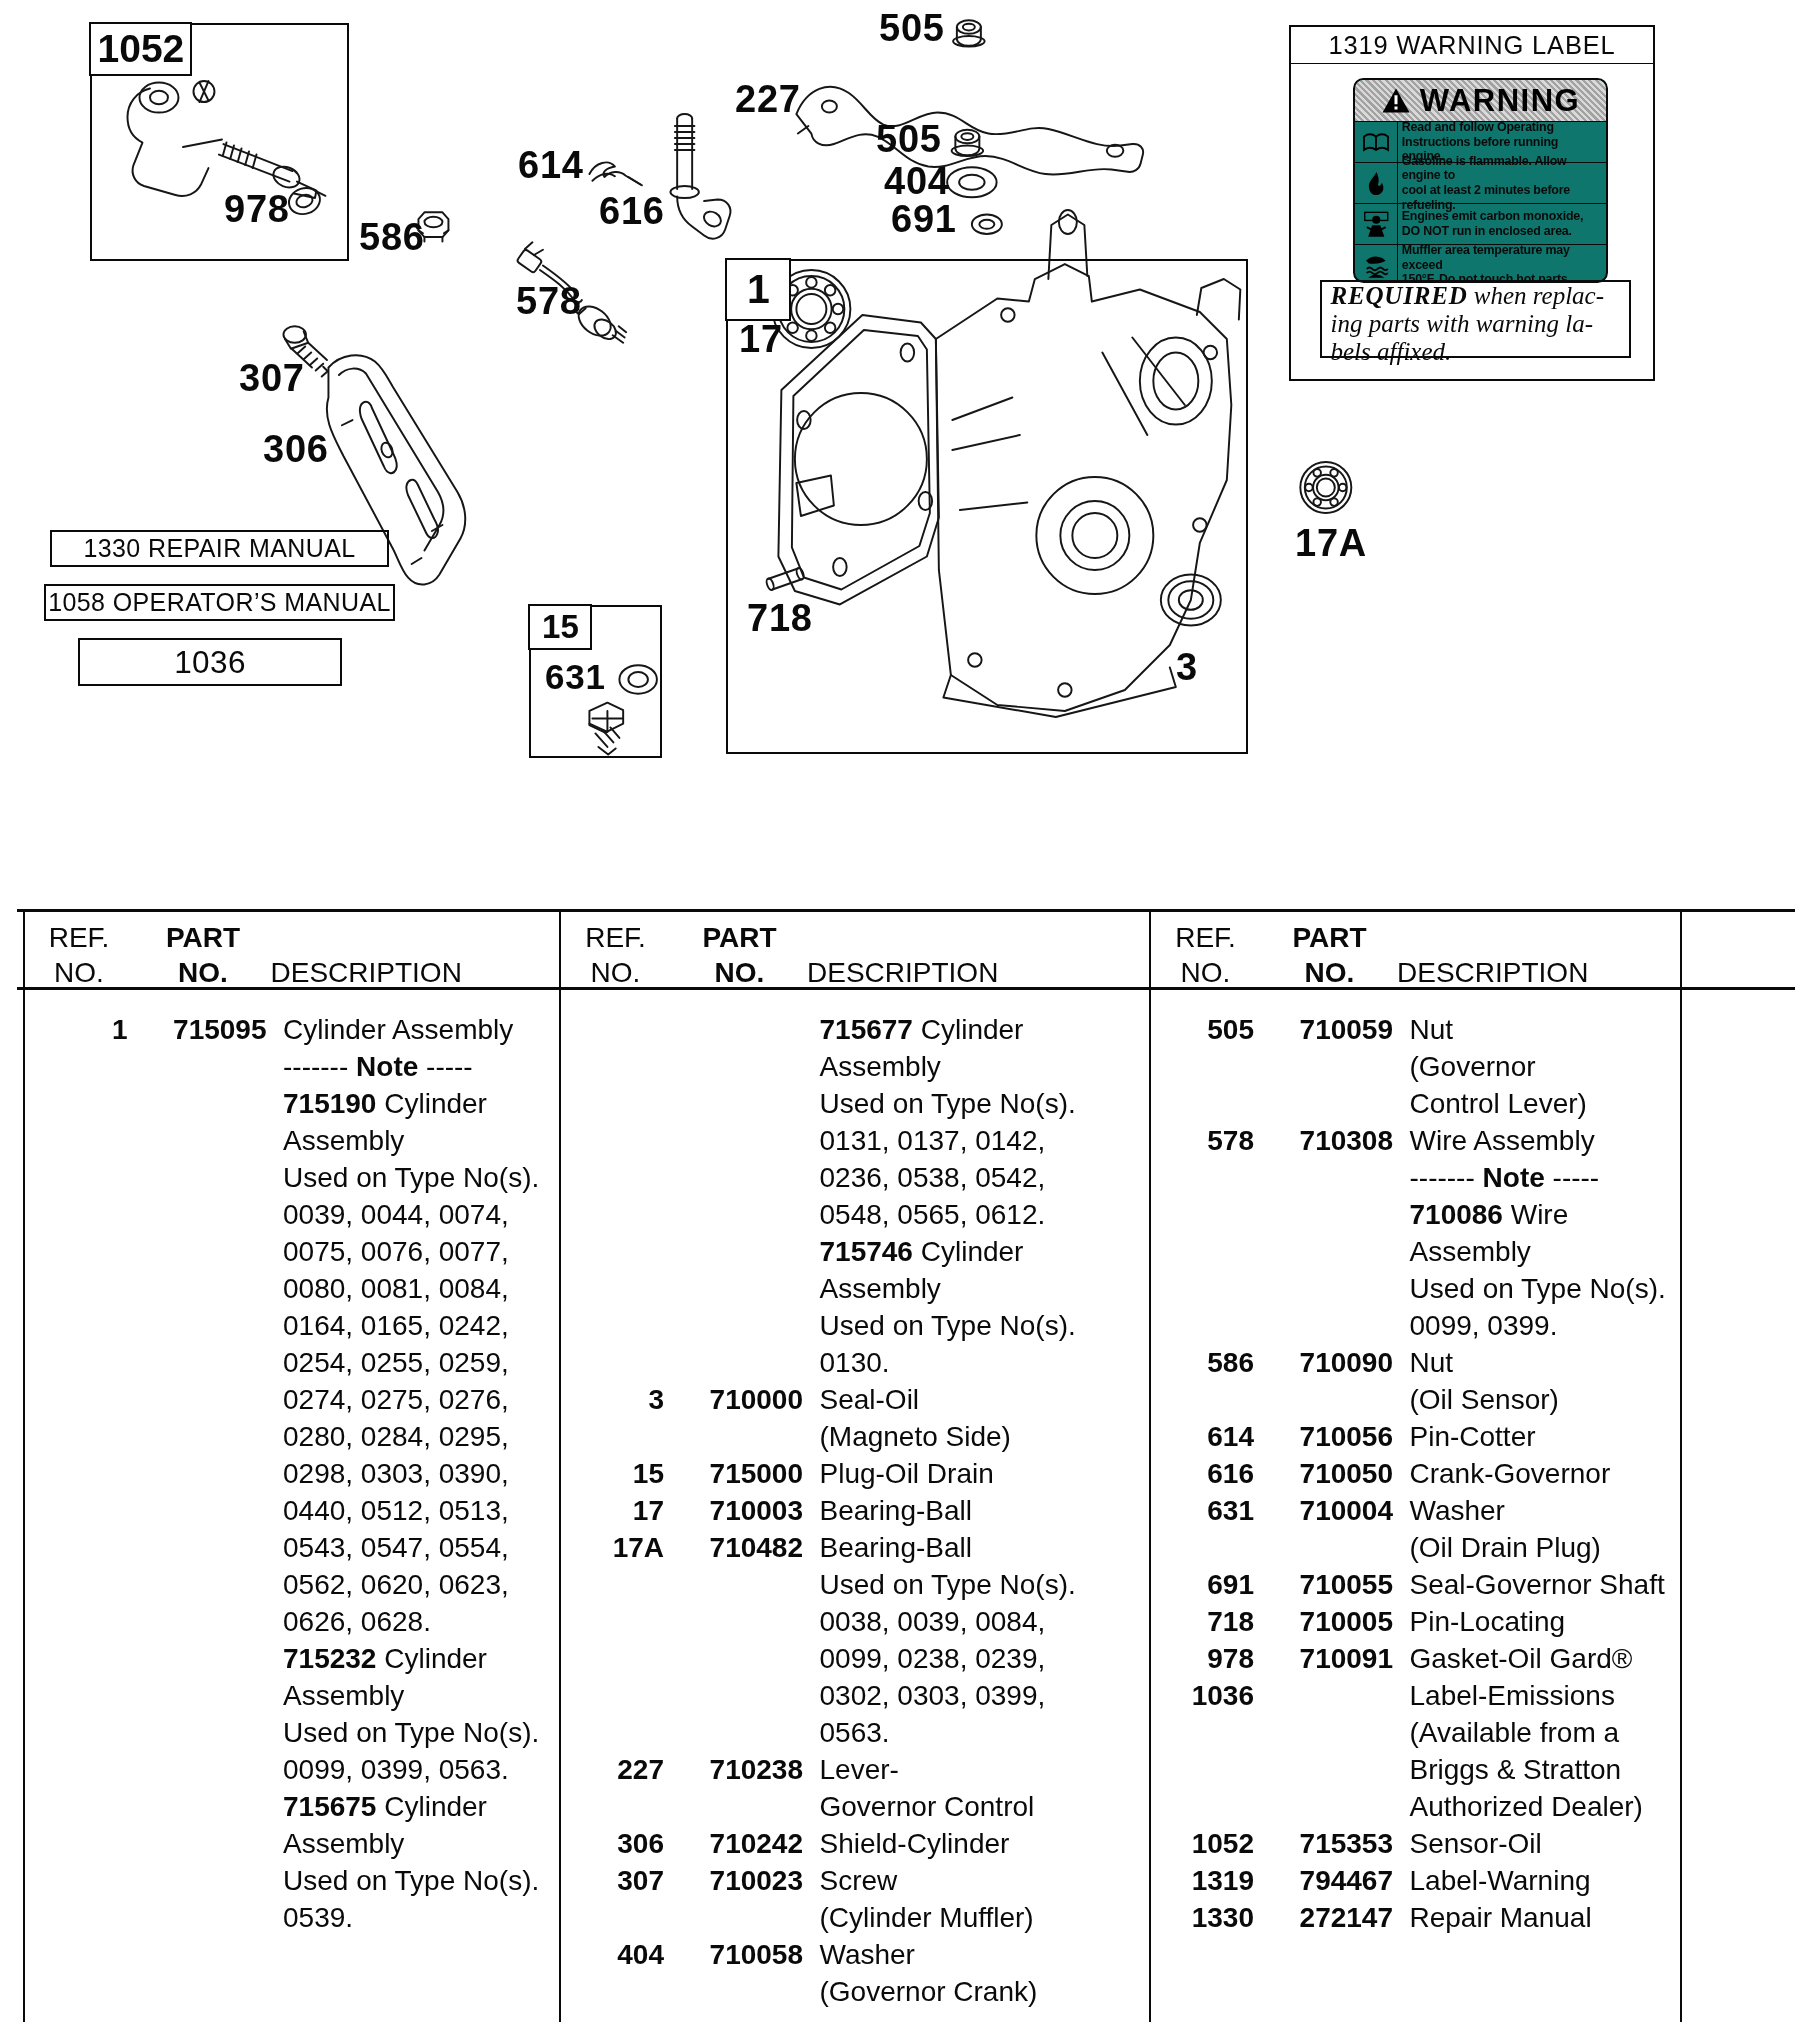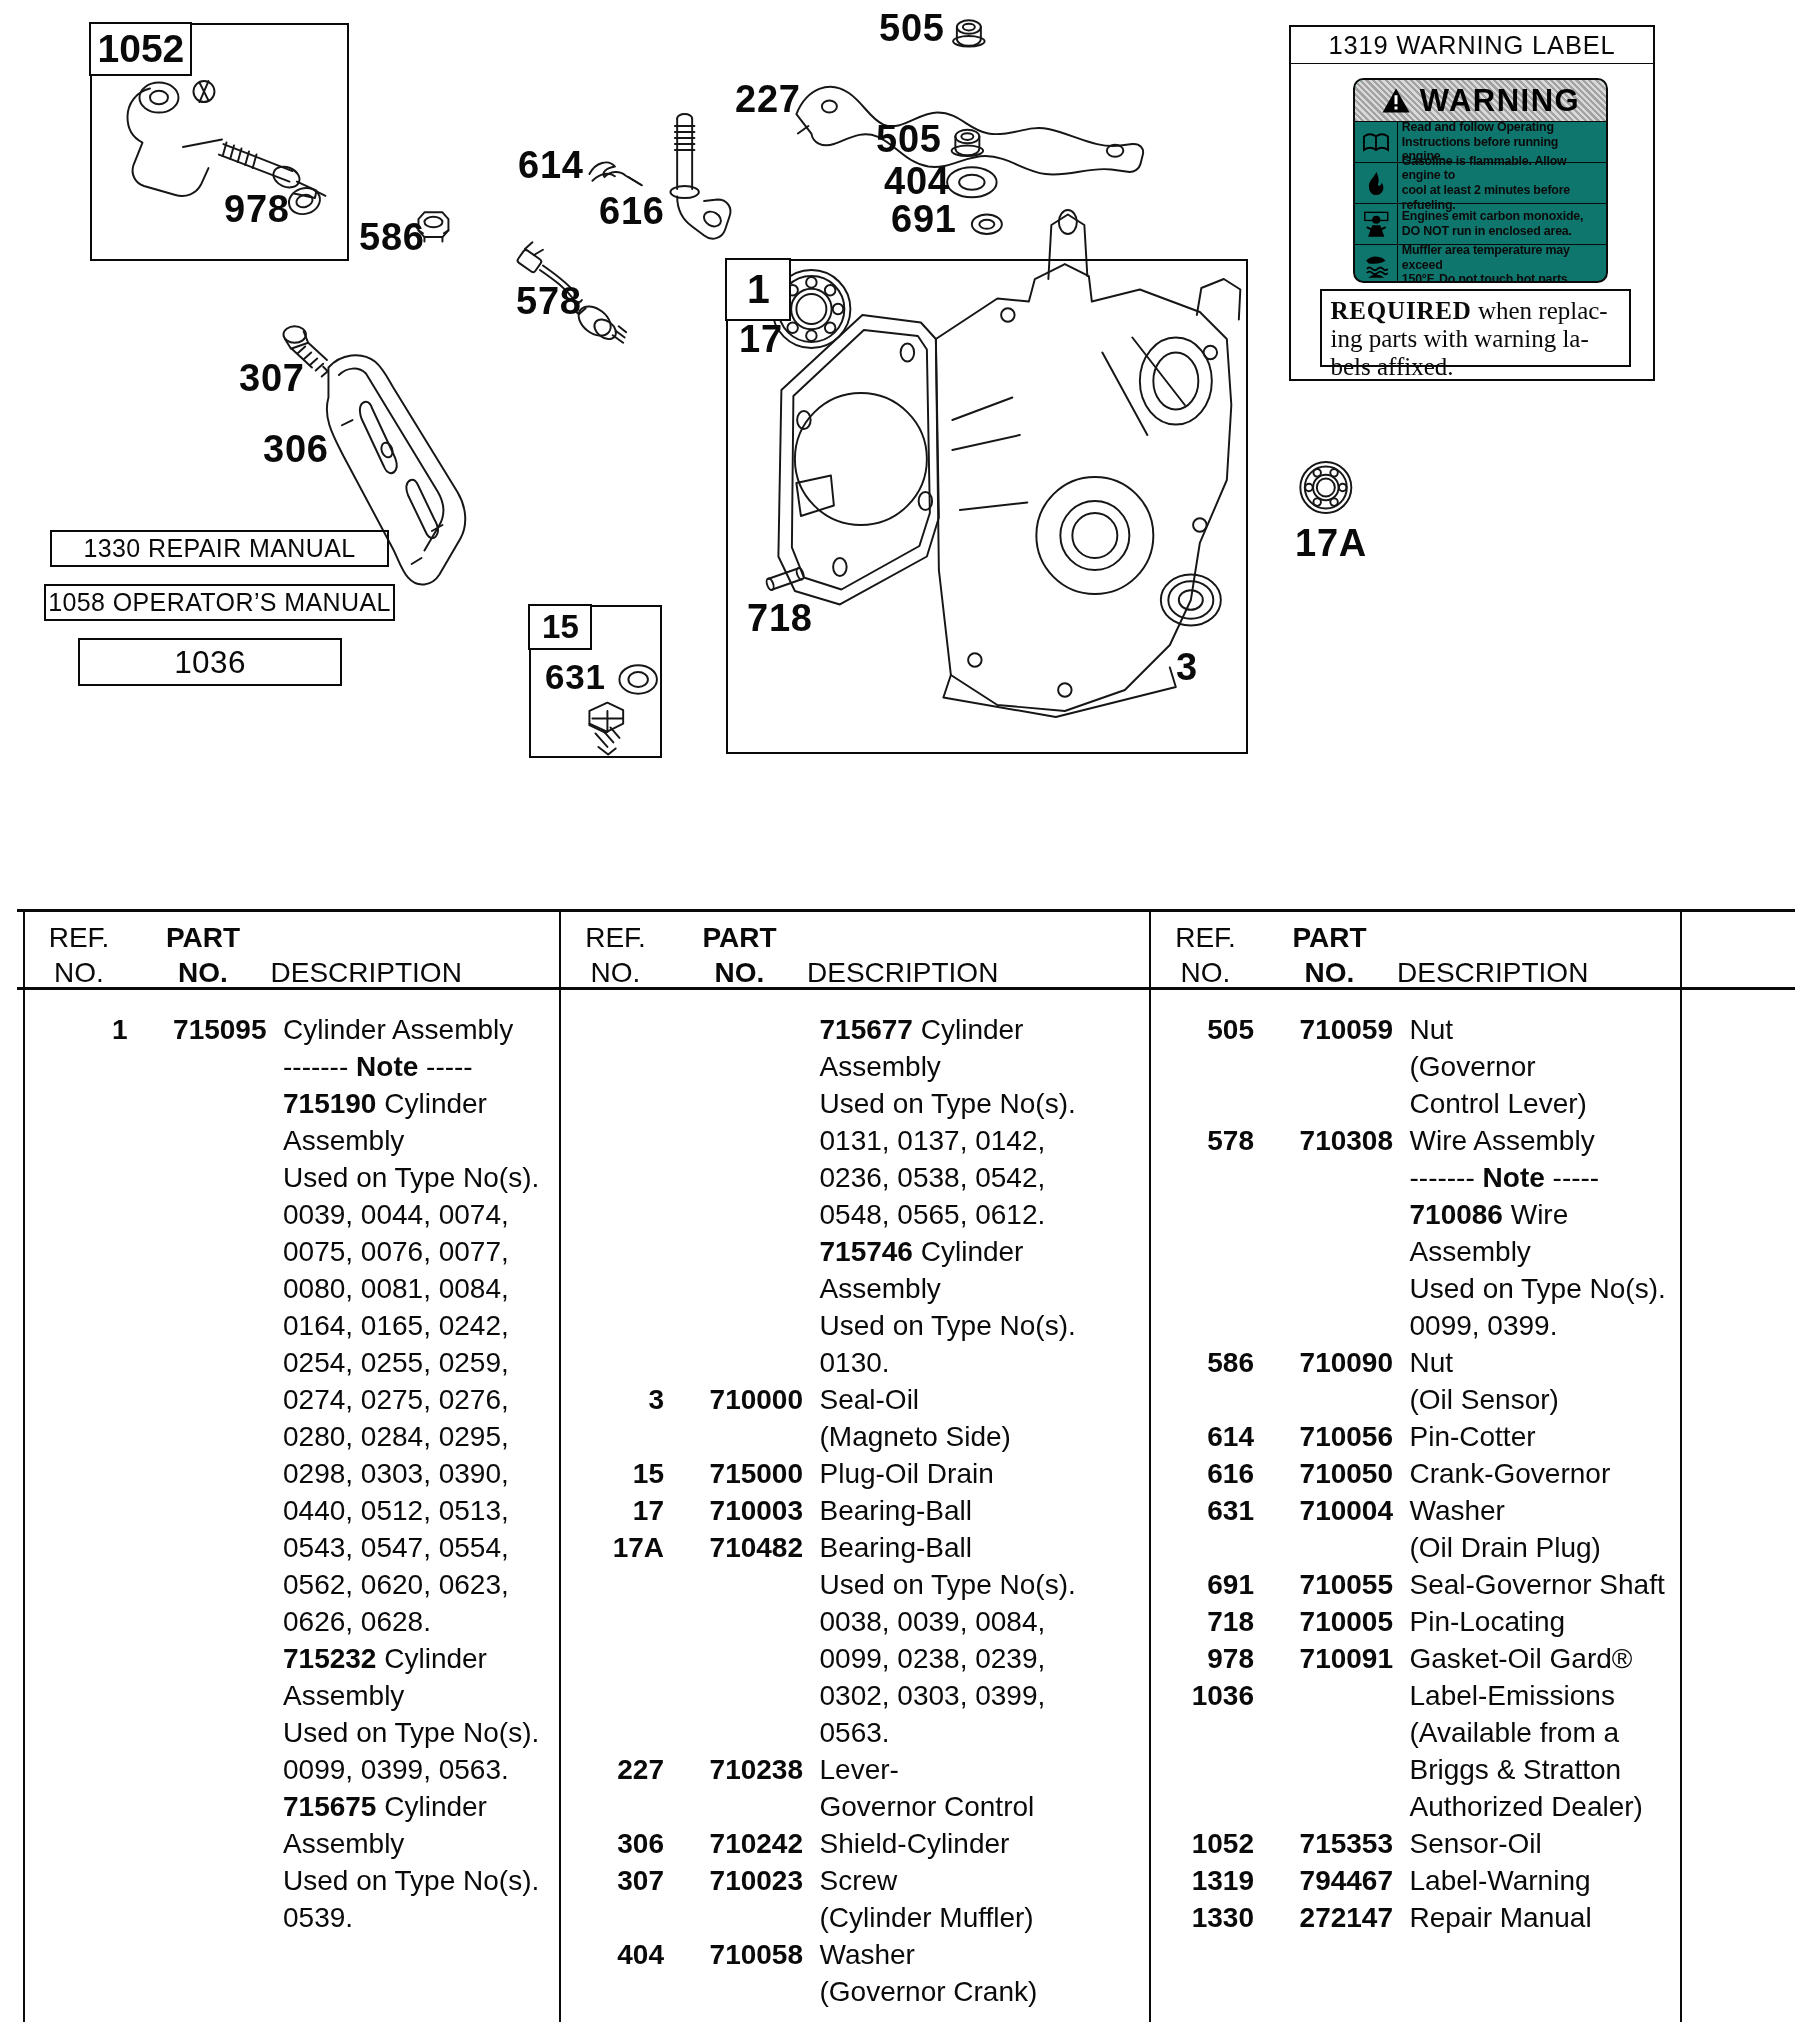--- a/index.html
+++ b/index.html
@@ -49,23 +49,23 @@
         justify-content:center;font-size:25.5px;letter-spacing:0.8px;}
   .wlabel{position:absolute;left:62px;top:51px;width:251px;height:201px;border:2.3px solid #0a0a0a;
         border-radius:10.5px;overflow:hidden;background:#0f766e;}
   .wband{height:41px;background:repeating-linear-gradient(45deg,#a2a2a2 0 2.3px,#d9d9d9 2.3px 4.5px);
         display:flex;align-items:center;justify-content:center;gap:9px;}
   .wword{font-size:31px;font-weight:900;letter-spacing:1.5px;color:#000;}
   .wrow{display:flex;border-top:1.9px solid #0a0a0a;height:40px;align-items:stretch;}
   .wicon{width:42px;flex:none;border-right:1.9px solid #0a0a0a;display:flex;align-items:center;justify-content:center;}
   .wtext{flex:1;padding:1.5px 3.8px;font-size:12.4px;font-weight:bold;line-height:1.18;
         white-space:pre-line;display:flex;align-items:center;letter-spacing:-0.2px;}
-  .wreq{position:absolute;left:28.5px;top:262px;width:311px;height:78px;border:2.3px solid #0a0a0a;
-        padding:6px 9px;box-sizing:border-box;font-family:"Liberation Serif",serif;
-        font-size:25px;line-height:1.12;}
+  .wreq{position:absolute;left:28.5px;top:253px;width:311px;height:78px;border:2.3px solid #0a0a0a;
+        padding:0 9px;box-sizing:border-box;font-family:"Liberation Serif",serif;
+        font-style:italic;font-size:25px;line-height:1.12;}
   .wreq b{letter-spacing:0.8px;}
   
   .rule{position:absolute;left:16.5px;width:1778px;height:3px;background:#0a0a0a;}
   #ruleTop{top:909px;} #ruleMid{top:987px;}
   .vline{position:absolute;top:909px;height:1113px;width:2.3px;background:#0a0a0a;}
   #v0{left:22.5px;} #v1{left:559px;} #v2{left:1149px;} #v3{left:1680px;}
   .thead{position:absolute;top:920px;display:flex;font-size:28px;line-height:35px;}
   #th0{left:22.5px;width:536px;} #th1{left:559px;width:590px;} #th2{left:1149px;width:531px;}
   .h-ref{width:113px;flex:none;text-align:center;}
   .h-part{width:135px;flex:none;text-align:center;font-weight:bold;}

